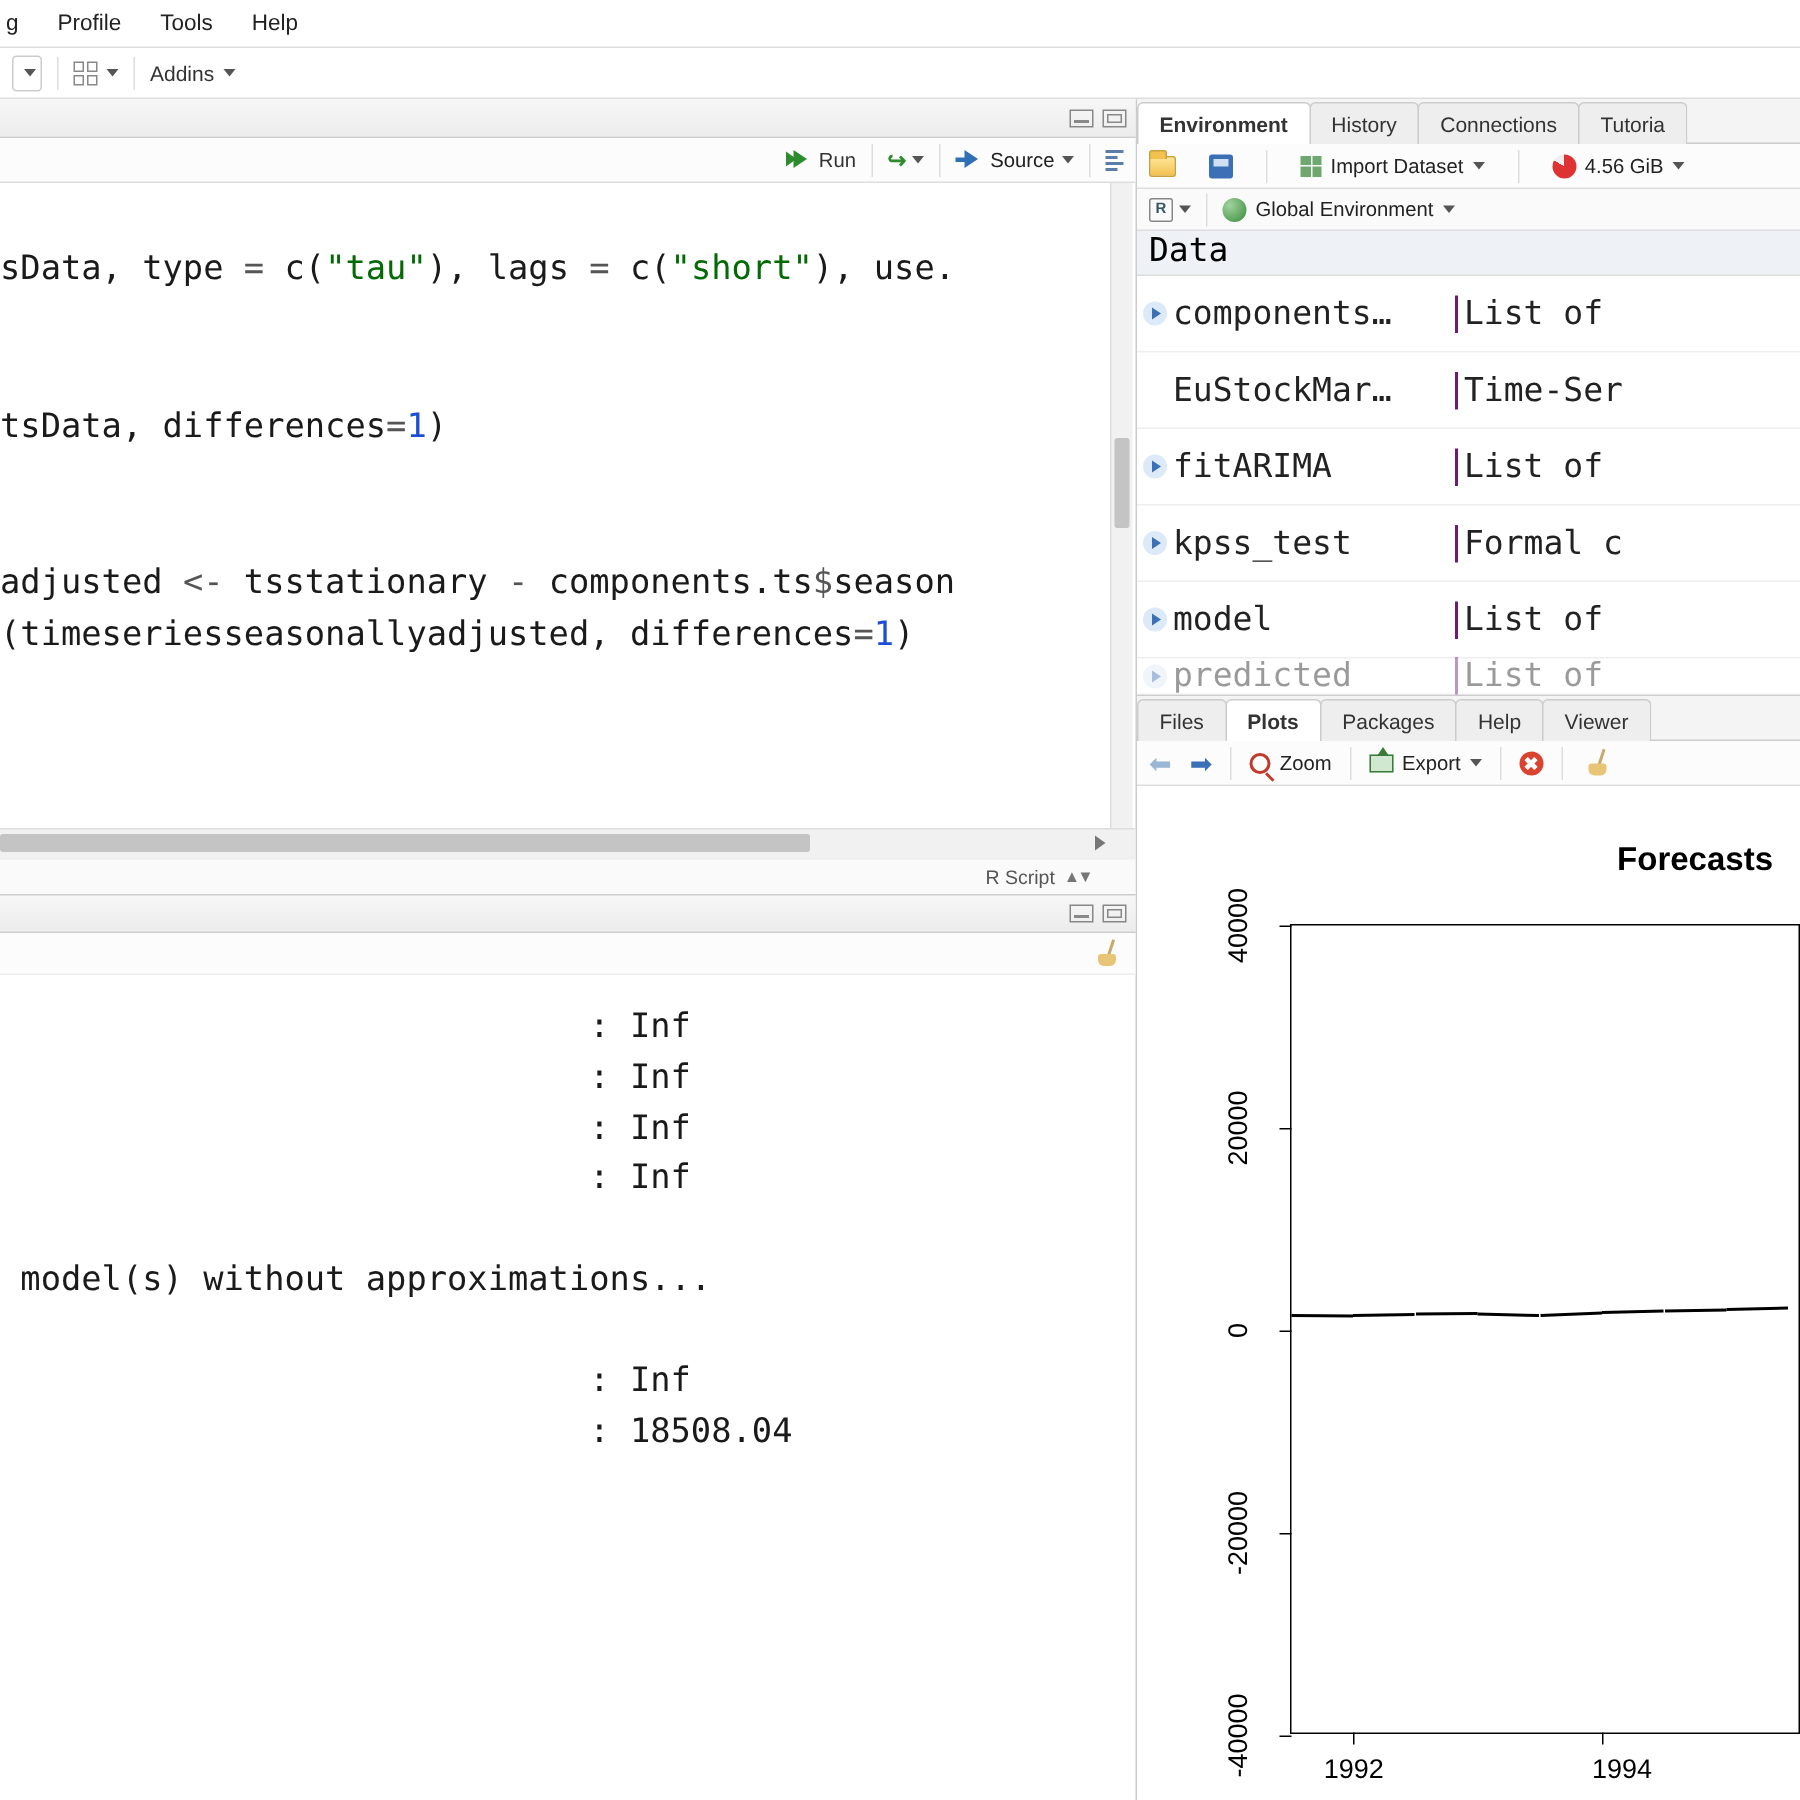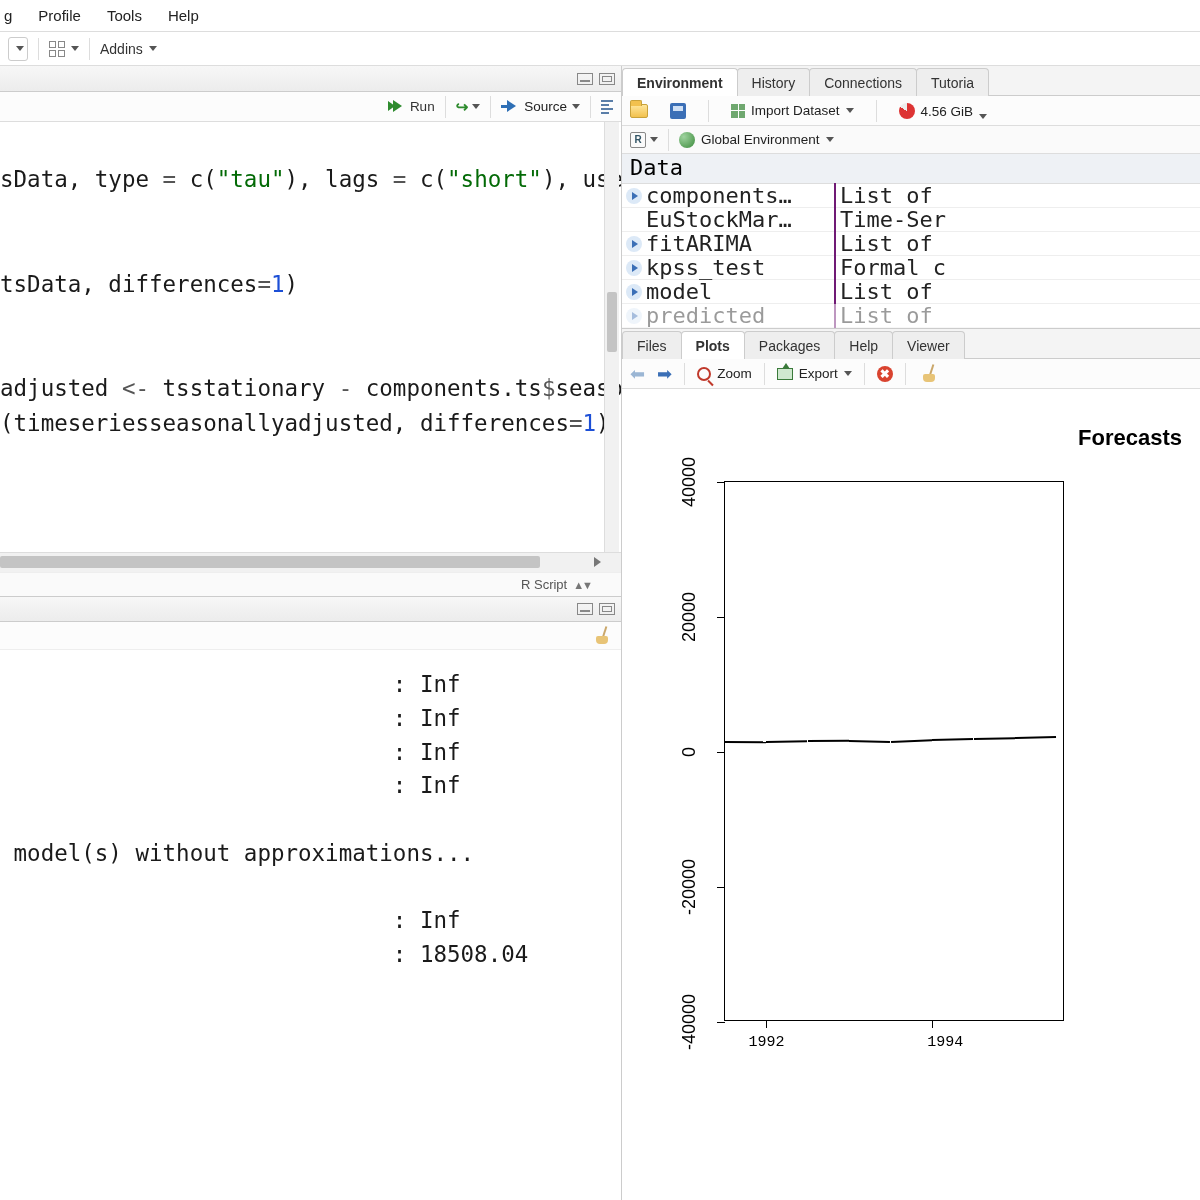--- a/index.html
+++ b/index.html
@@ -32,21 +32,21 @@
   }
   .grid-icon {
     width: 16px; height: 16px; display: grid;
     grid-template-columns: 1fr 1fr; grid-template-rows: 1fr 1fr; gap: 2px;
   }
   .grid-icon > div { border: 1px solid #888; }
   .addins { display: flex; align-items: center; gap: 6px; font-size: 14px; color: #333; }
 
   
   .workarea { display: flex; height: calc(1200px - 66px); }
-  .left-col { width: 622px; display: flex; flex-direction: column; border-right: 1px solid #ccc; }
+  .left-col { width: 758px; display: flex; flex-direction: column; border-right: 1px solid #ccc; }
   .right-col { flex: 1; display: flex; flex-direction: column; }
 
   
   .pane-titlebar {
     height: 26px; background: linear-gradient(#f7f7f7,#ececec);
     border-bottom: 1px solid #ccc; display: flex; align-items: center;
     justify-content: flex-end; padding: 0 6px; gap: 6px;
   }
   .winbtn {
     width: 16px; height: 12px; border: 1px solid #888; position: relative;
@@ -144,21 +144,21 @@
     border-bottom:1px solid #ddd; background:#fafafa; font-size:13.5px;
   }
   .r-icon{width:16px;height:16px;border:1px solid #888;border-radius:2px;display:flex;align-items:center;justify-content:center;font-size:10px;font-weight:bold;color:#356;}
   .globe{width:16px;height:16px;border-radius:50%;background:radial-gradient(circle at 30% 30%,#9fd39f,#3a8a3a);position:relative;}
   .env-header{
     height:30px; background:#eef1f5; border-bottom:1px solid #ddd;
     font-family:"Lucida Console",Consolas,monospace; font-size:22px;
     padding:1px 8px; color:#000000;
   }
   .env-table{ font-family:"Lucida Console",Consolas,monospace; font-size:22px;}
-  .env-row{ display:flex; height:24px; align-items:center; border-bottom:1px solid #eee;}
+  .env-row{ display:flex; height:51px; align-items:center; border-bottom:1px solid #eee;}
   .env-row .ic{ width:24px; display:flex; justify-content:center; color:#3b6fb6;}
   .env-row .nm{ width:188px; white-space:nowrap; overflow:hidden; text-overflow:ellipsis;}
   .env-row .vl{ flex:1; white-space:nowrap; overflow:hidden; padding-left:4px; border-left:2px solid #701a75;}
   .play-circ{width:16px;height:16px;border-radius:50%;background:#dce9f7;display:flex;align-items:center;justify-content:center;}
   .play-circ::after{content:"";width:0;height:0;border-top:4px solid transparent;border-bottom:4px solid transparent;border-left:6px solid #3b6fb6;margin-left:2px;}
 
   
   .plots-pane{ flex:1; display:flex; flex-direction:column; border-top:1px solid #ccc;}
   .plots-toolbar{
     height:30px; display:flex; align-items:center; gap:12px; padding:0 8px;
@@ -180,21 +180,21 @@
     position:absolute; left:102px; top:92px; width:340px; height:540px;
     border:1px solid #000;
   }
   .y-tick{ position:absolute; right:100%; width:8px; border-top:1px solid #000;}
   .y-lab{
     position:absolute; font-size:18px; color:#000;
     writing-mode: vertical-rl; transform: rotate(180deg);
     text-align:center;
   }
   .x-tick{ position:absolute; top:100%; height:8px; border-left:1px solid #000;}
-  .x-lab{ position:absolute; top:100%; margin-top:14px; font-size:15px; color:#000; transform:translateX(-50%);font-family:Liberation Mono, monospace;}
+  .x-lab{ position:absolute; top:100%; margin-top:14px; font-size:18px; color:#000; transform:translateX(-50%);}
   .series-line{ position:absolute; height:2px; background:#000;}
 </style>
 </head>
 <body>
 
 <div class="menubar">
   <span>g</span>
   <span>Profile</span>
   <span>Tools</span>
   <span>Help</span>
@@ -318,21 +318,21 @@
         <div class="import-grid">
             <div></div>
             <div></div>
             <div></div>
             <div></div>
           </div>
         <span>Import Dataset</span>
         <div class="caret-down"></div>
       </div>
       <div class="tb-sep"></div>
-      <div style="display:flex;align-items:flex-end;gap:6px;">
+      <div style="display:flex;align-items:center;gap:6px;">
         <div class="mem-pie"></div>
         <span>4.56 GiB</span>
         <div class="caret-down"></div>
       </div>
     </div>
     <div class="env-subbar">
       <div style="display:flex;align-items:center;gap:4px;">
         <div class="r-icon">R</div>
         <div class="caret-down"></div>
       </div>

